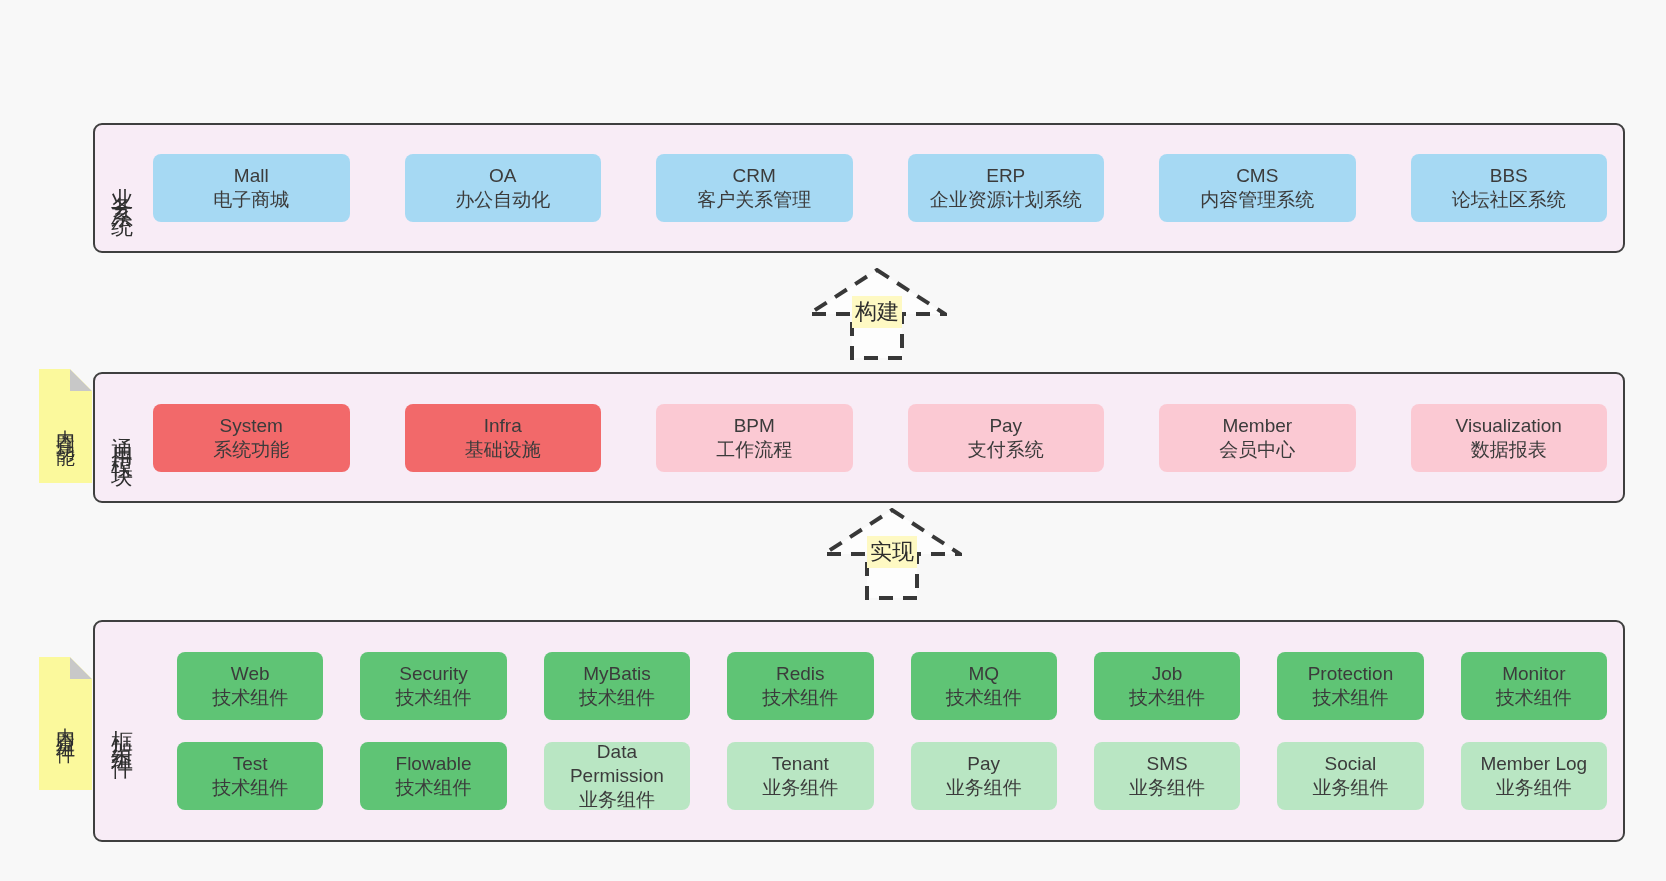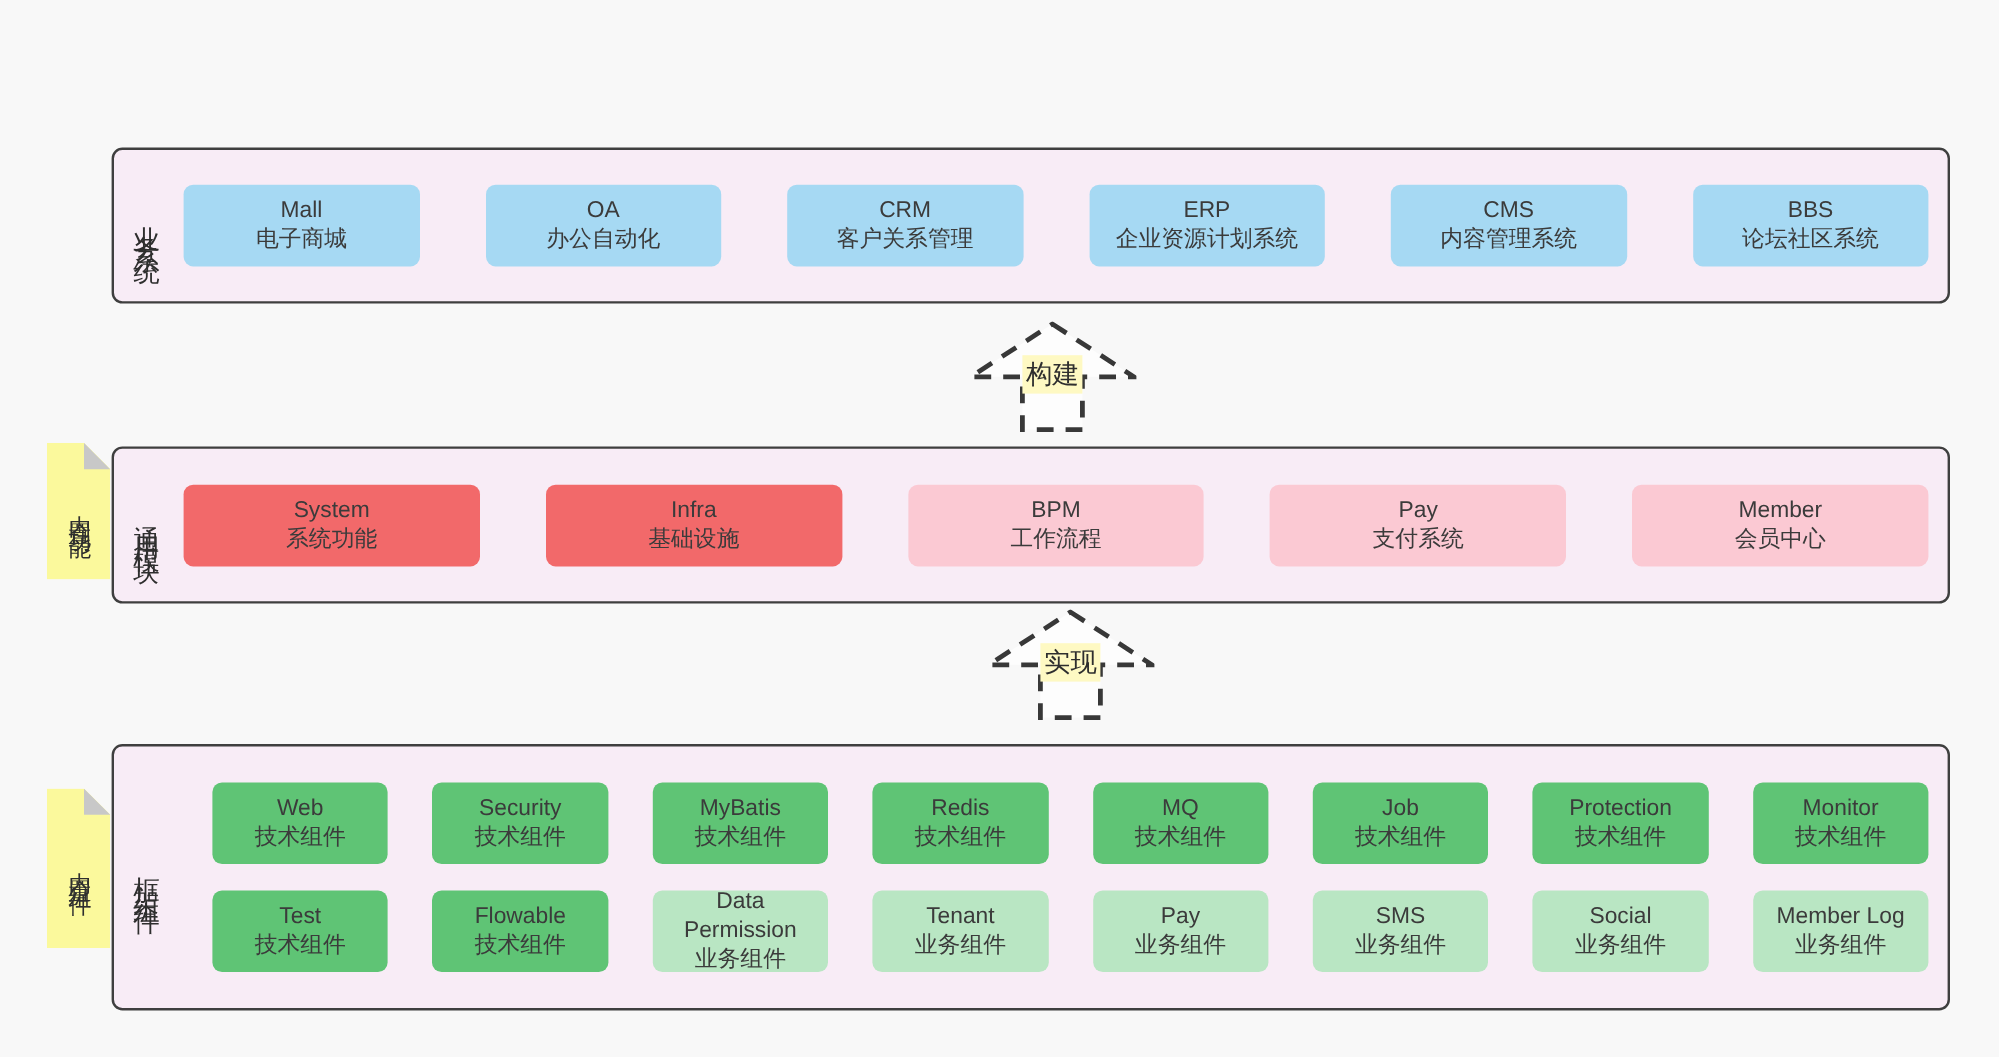--- a/index.html
+++ b/index.html
@@ -180,20 +180,24 @@
         <div>工作流程</div>
       </div>
       <div class="box" style="background: rgb(251, 201, 211);">
         <div>Pay</div>
         <div>支付系统</div>
       </div>
       <div class="box" style="background: rgb(251, 201, 211);">
         <div>Member</div>
         <div>会员中心</div>
       </div>
+      <div class="box" style="background: rgb(251, 201, 211);">
+        <div>Visualization</div>
+        <div>数据报表</div>
+      </div>
     </div>
   </div>
 
   <div class="arrow" id="arrow-implement">
     <svg viewBox="0 0 140 92">
       <path d="M70 2 L138 46 L95 46 L95 90 L45 90 L45 46 L2 46 Z" fill="#fdfdfd" stroke="#383838" stroke-width="4" stroke-dasharray="14 10"></path>
     </svg>
     <span class="arrow-label">实现</span>
   </div>
 

